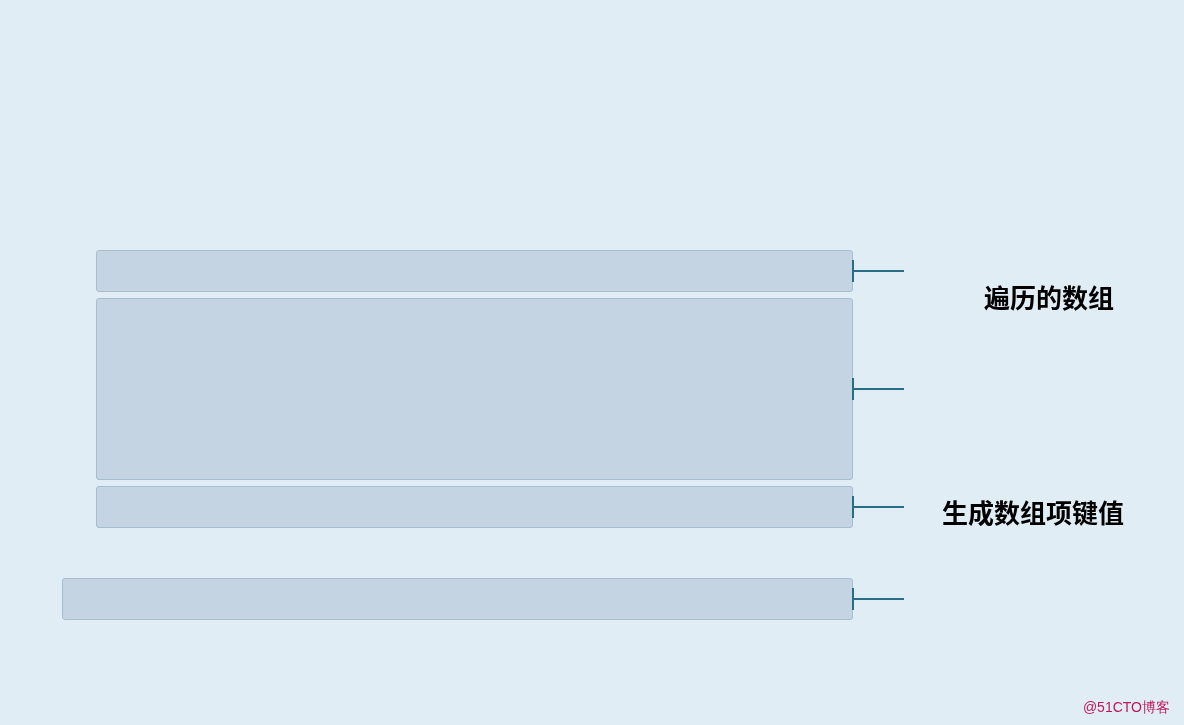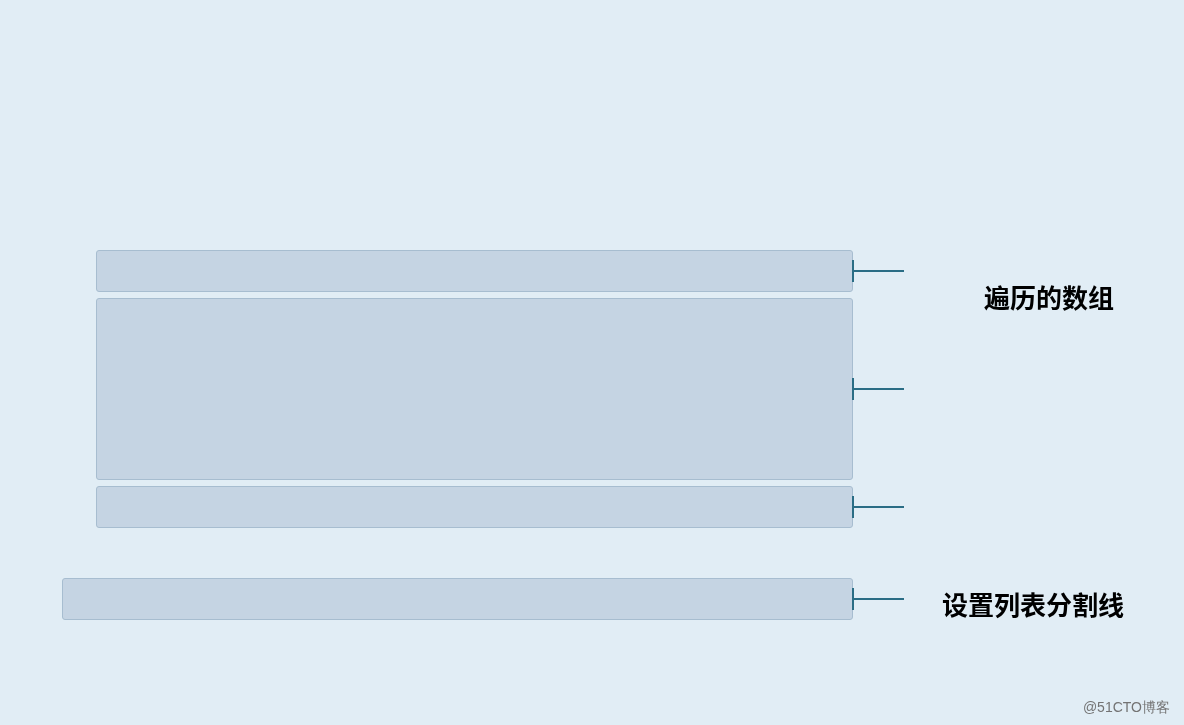--- a/index.html
+++ b/index.html
@@ -47,21 +47,21 @@
     left: 0; top: -10px;
     width: 2px; height: 22px;
     background: #2a6d85;
   }
   .watermark {
     position: absolute;
     right: 14px;
     bottom: 8px;
     font-family: "PingFang SC","Microsoft YaHei",sans-serif;
     font-size: 14px;
-    color: #737373;
+    color: #be185d;
   }
 </style>
 </head>
 <body>
 
 <div class="code-area">
 
   
   <div class="hl" style="left:96px; top:250px; width:755px; height:40px;"></div>
   <div class="hl" style="left:96px; top:298px; width:755px; height:180px;"></div>
@@ -69,18 +69,18 @@
   <div class="hl" style="left:62px; top:578px; width:789px; height:40px;"></div>
 
   
   <div class="connector" style="left:852px; top:270px; width:52px;"></div>
   <div class="connector" style="left:852px; top:388px; width:52px;"></div>
   <div class="connector" style="left:852px; top:506px; width:52px;"></div>
   <div class="connector" style="left:852px; top:598px; width:52px;"></div>
 
   
   <div class="annot" style="left:984px; top:254px;margin-top:21px;">遍历的数组</div>
-  <div class="annot" style="left:942px; top:582px;">设置列表分割线</div>
+  <div class="annot" style="left:942px; top:490px;">生成数组项键值</div>
 
   
 </div>
 
 <div class="watermark">@51CTO博客</div>
 
 </body></html>

